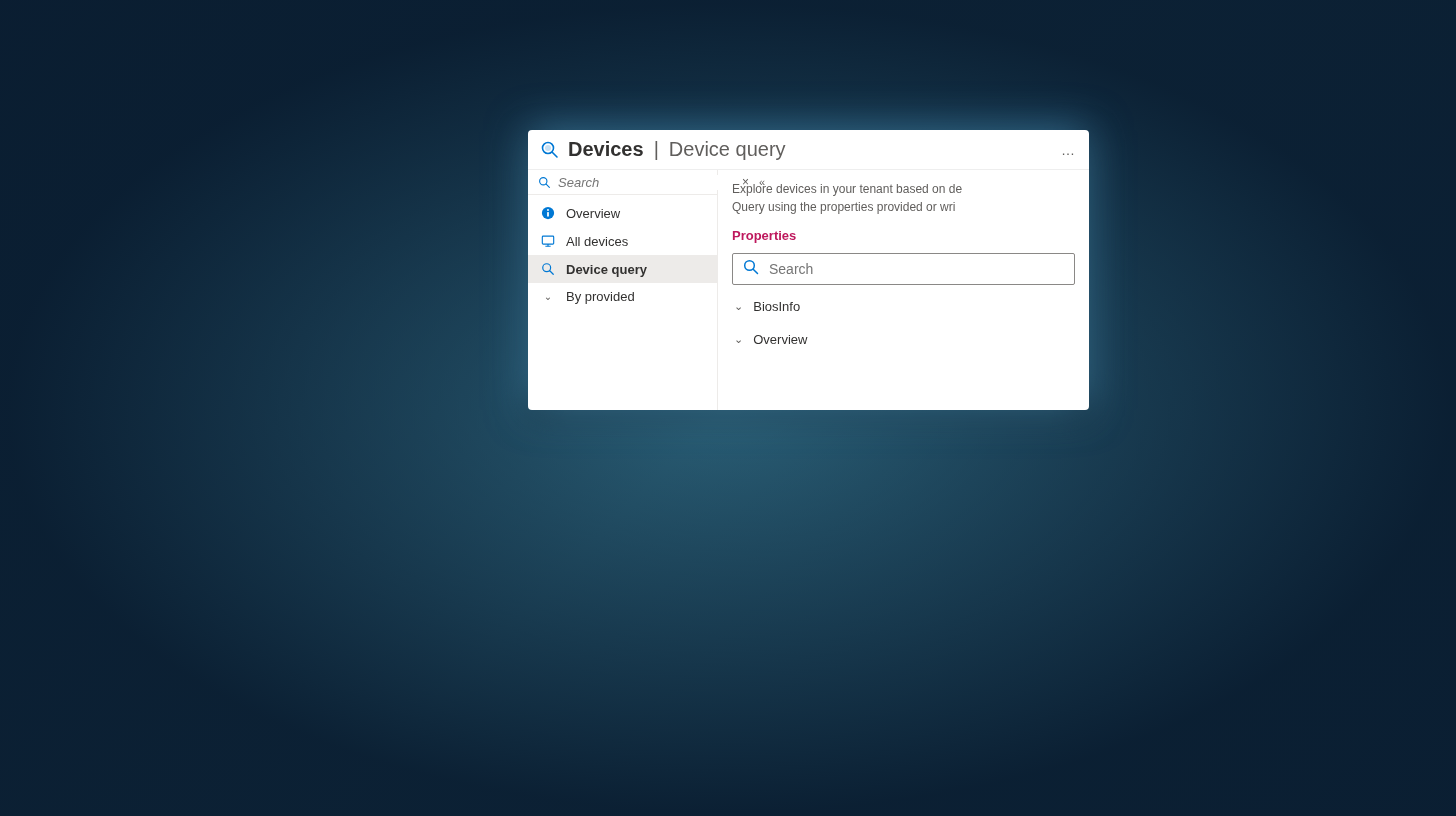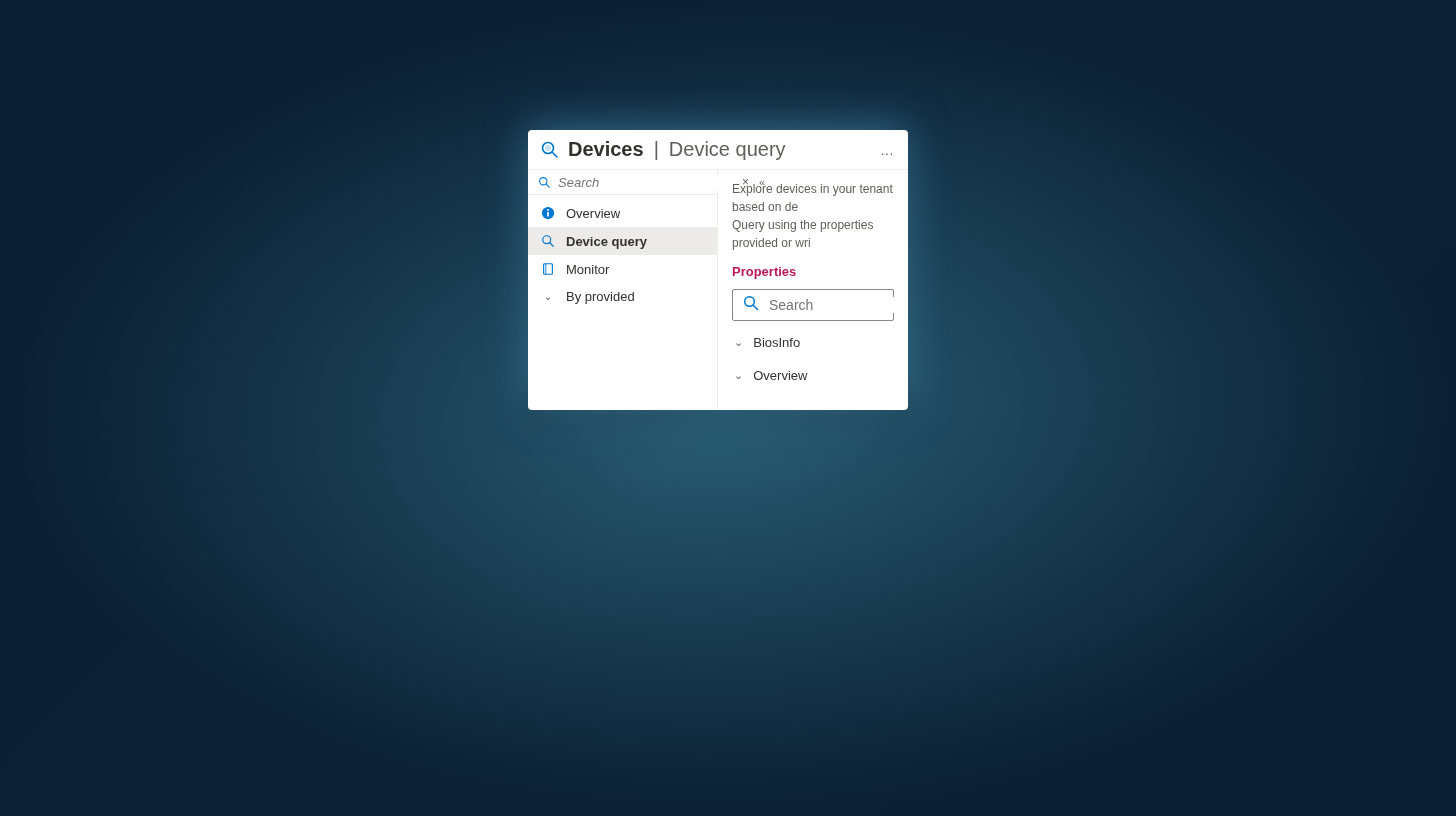--- a/index.html
+++ b/index.html
@@ -13,21 +13,21 @@
     }
     .scene-backdrop {
       position: absolute;
       inset: 0;
       background: radial-gradient(ellipse at center, rgba(80,180,220,0.3) 0%, rgba(10,30,50,0.9) 70%);
     }
     .ui-panel {
       position: absolute;
       top: 130px;
       left: 528px;
-      width: 380px;
+      width: 561px;
       height: 280px;
       background: #ffffff;
       border-radius: 4px;
       box-shadow: 0 0 40px rgba(100,200,255,0.5), 0 8px 30px rgba(0,0,0,0.6);
       overflow: hidden;
       display: flex;
       flex-direction: column;
     }
     .panel-header {
       display: flex;
@@ -217,40 +217,41 @@
           <span class="nav-icon">
             <svg width="14" height="14" viewBox="0 0 16 16">
               <circle cx="8" cy="8" r="7" fill="#0078d4"></circle>
               <rect x="7" y="7" width="2" height="5" fill="#fff"></rect>
               <circle cx="8" cy="4.5" r="1.1" fill="#fff"></circle>
             </svg>
           </span>
           <span>Overview</span>
         </div>
 
+        <div class="nav-item">
+          <span class="nav-icon">
+            <svg width="14" height="14" viewBox="0 0 16 16">
+              <rect x="1.5" y="2.5" width="13" height="9" rx="1" fill="none" stroke="#0078d4" stroke-width="1.3"></rect>
+              <line x1="5" y1="14" x2="11" y2="14" stroke="#0078d4" stroke-width="1.3"></line>
+              <line x1="8" y1="11.5" x2="8" y2="14" stroke="#0078d4" stroke-width="1.3"></line>
+            </svg>
+          </span>
+          <span>All devices</span>
+        </div>
 
         <div class="nav-item active">
           <span class="nav-icon">
             <svg width="14" height="14" viewBox="0 0 16 16">
               <circle cx="6.5" cy="6.5" r="4.5" fill="none" stroke="#0078d4" stroke-width="1.4"></circle>
               <line x1="10" y1="10" x2="14" y2="14" stroke="#0078d4" stroke-width="1.4" stroke-linecap="round"></line>
             </svg>
           </span>
           <span>Device query</span>
         </div>
 
-        <div class="nav-item">
-          <span class="nav-icon">
-            <svg width="14" height="14" viewBox="0 0 16 16">
-              <rect x="3" y="2" width="10" height="12" rx="1" fill="none" stroke="#0078d4" stroke-width="1.3"></rect>
-              <line x1="5.5" y1="2" x2="5.5" y2="14" stroke="#0078d4" stroke-width="1"></line>
-            </svg>
-          </span>
-          <span>Monitor</span>
-        </div>
 
         <div class="nav-item">
           <span class="expand-chev">⌄</span>
           <span>By provided</span>
         </div>
       </div>
     </div>
 
     <div class="content-pane">
       <div class="intro-text">

